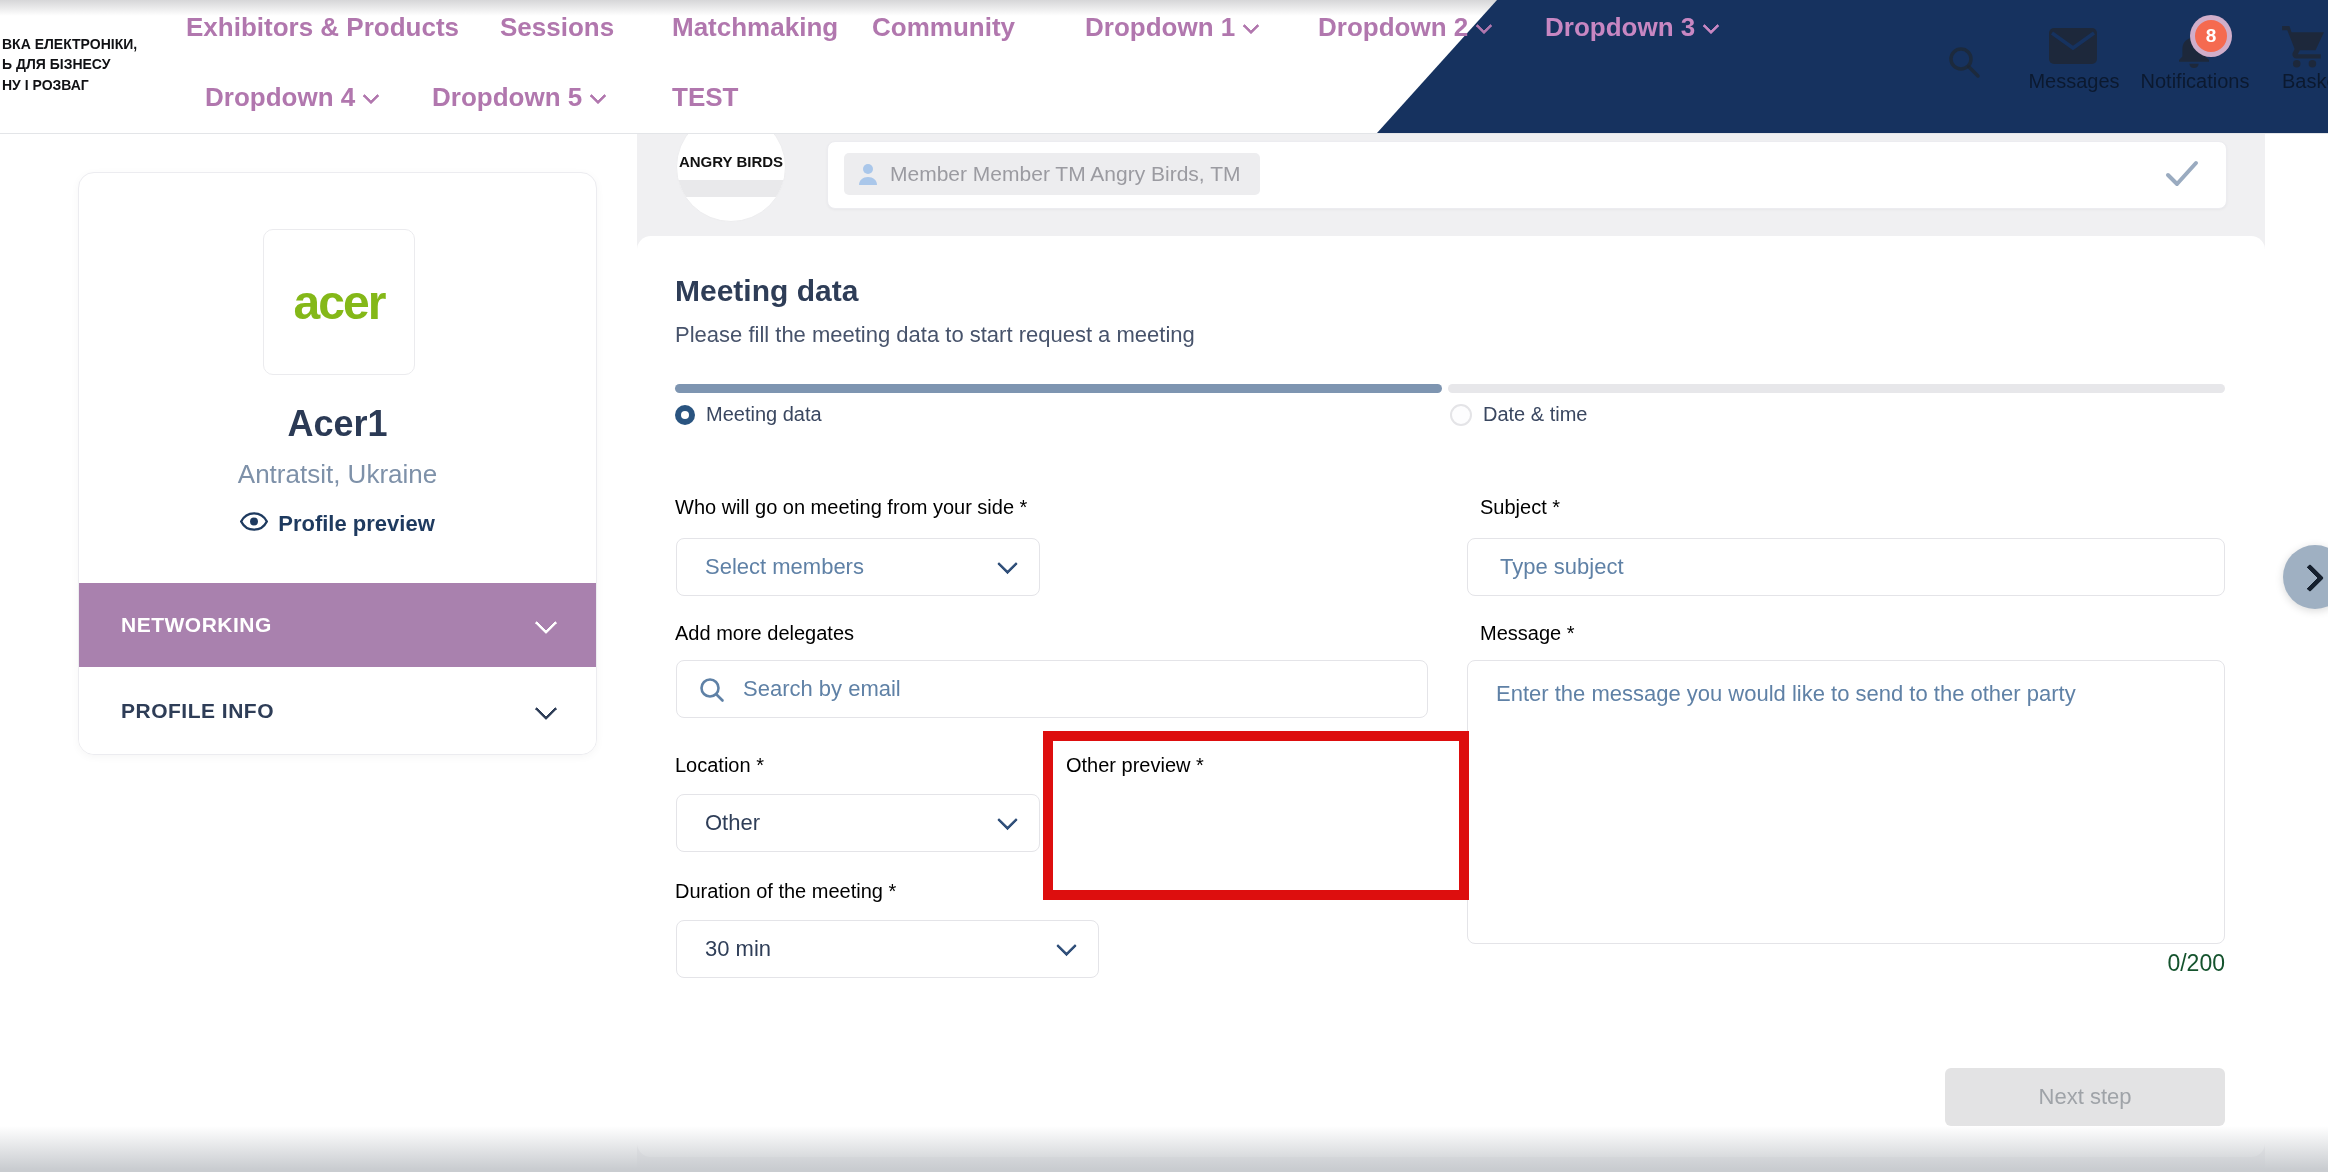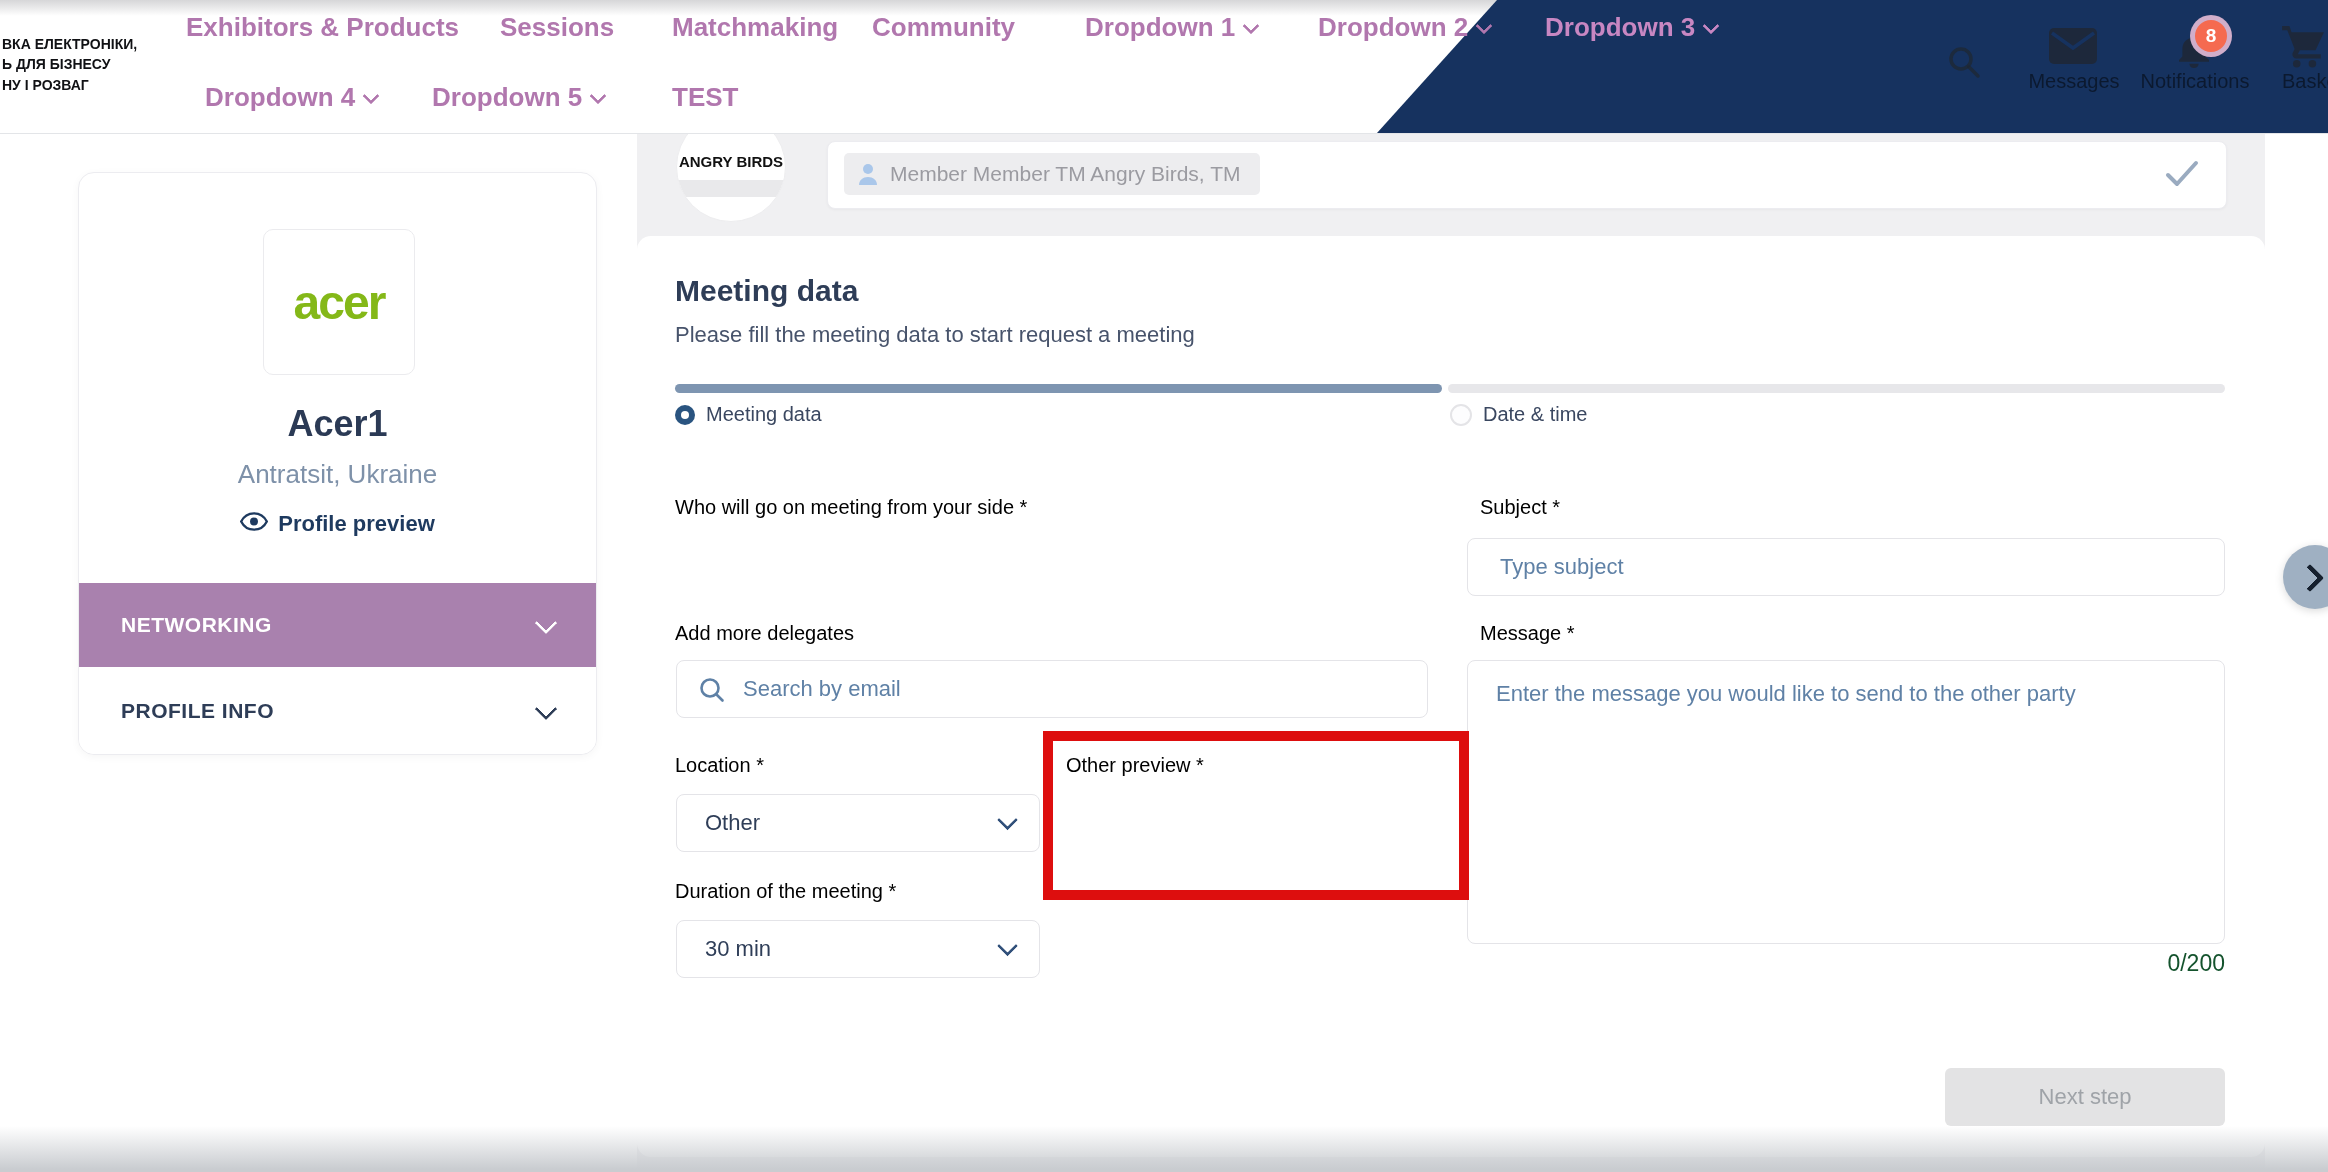--- a/index.html
+++ b/index.html
@@ -223,20 +223,24 @@
     <div class="step" style="left:38px">
       <span class="radio-on"></span>
       <span>Meeting data</span>
     </div>
     <div class="step" style="left:813px">
       <span class="radio-off"></span>
       <span>Date &amp; time</span>
     </div>
 
     <div class="flabel" style="left:38px;top:260px">Who will go on meeting from your side *</div>
+    <div class="sel" style="left:39px;top:302px;width:364px;height:58px">
+      <span class="ph">Select members</span>
+      <span class="chev"></span>
+    </div>
 
     <div class="flabel" style="left:843px;top:260px">Subject *</div>
     <input class="tin" style="left: 830px; top: 302px; width: 758px; height: 58px; padding: 0px 32px;" placeholder="Type subject">
 
     <div class="flabel" style="left:38px;top:386px">Add more delegates</div>
     <div class="searchwrap">
       <input class="tin" style="left: 39px; top: 424px; width: 752px; height: 58px; padding: 0px 28px 0px 66px;" placeholder="Search by email">
       <svg width="28" height="28" viewBox="0 0 28 28" style="left:61px;top:440px">
           <circle cx="12" cy="12" r="8.5" fill="none" stroke="#5f81a6" stroke-width="2.6"></circle>
           <path d="M18.5 18.5l6 6" stroke="#5f81a6" stroke-width="2.6" stroke-linecap="round"></path>
@@ -251,21 +255,21 @@
     <div class="sel" style="left:39px;top:558px;width:364px;height:58px">
       <span class="val">Other</span>
       <span class="chev"></span>
     </div>
 
     <div class="flabel" style="left:429px;top:518px">Other preview *</div>
 
     <div class="redbox"></div>
 
     <div class="flabel" style="left:38px;top:644px">Duration of the meeting *</div>
-    <div class="sel" style="left:39px;top:684px;width:364px;height:58px">
+    <div class="sel" style="left:39px;top:684px;width:423px;height:58px">
       <span class="val">30 min</span>
       <span class="chev"></span>
     </div>
 
     <button class="nextbtn" disabled="">Next step</button>
   </div>
 
   <div class="nextpanel">
     <span class="arr"></span>
   </div>

